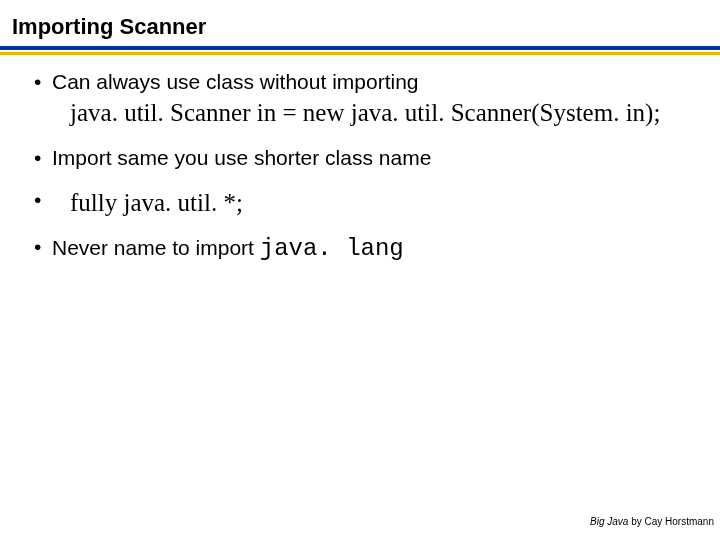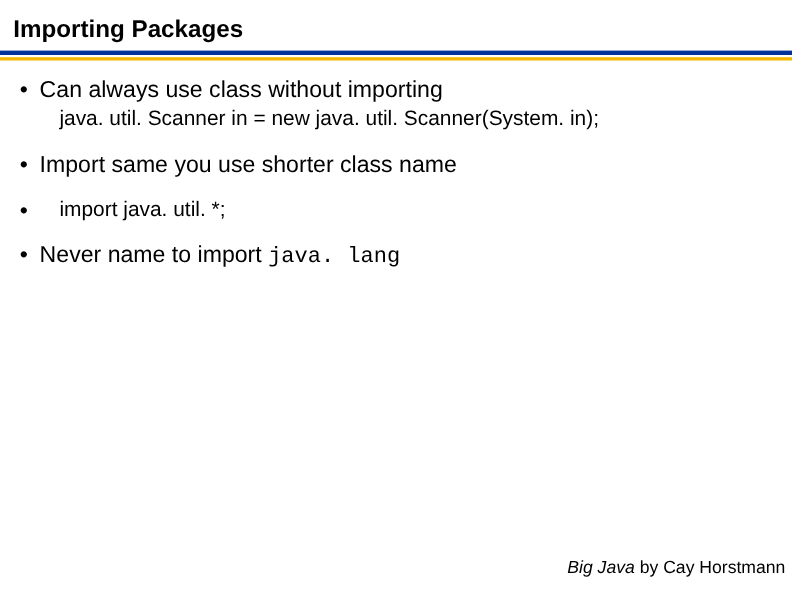--- a/index.html
+++ b/index.html
@@ -21,81 +21,81 @@
     height: 4px;
     background: #003399;
     margin-bottom: 2px;
   }
   .rule2 {
     height: 3px;
     background: #f2b600;
     margin-bottom: 14px;
   }
   .content {
-    padding: 0 18px;
+    padding: 0 34px;
   }
   ul { list-style: none; }
   li.bullet {
     font-size: 21px;
     margin-bottom: 16px;
     position: relative;
     padding-left: 18px;
     line-height: 1.25;
   }
   li.bullet::before {
     content: "•";
     position: absolute;
     left: 0;
     top: 0;
   }
   .code {
-    font-family: Liberation Sans, sans-serif;
-    font-size: 19px;
+    font-family: Liberation Serif, serif;
+    font-size: 25px;
     display: block;
     padding-left: 18px;
     margin-top: 2px;
     line-height: 1.25;
     white-space: pre-wrap;
   }
   .inline-code {
     font-family: "Courier New", Courier, monospace;
-    font-size: 20px;
+    font-size: 24px;
   }
   .footer {
     position: absolute;
     bottom: 12px;
     right: 6px;
     text-align: right;
-    font-size: 16px;
+    font-size: 10px;
     line-height: 1.3;
   }
   .footer .booktitle { font-style: italic; }
 </style>
 </head>
 <body>
 
-<div class="title">Importing Packages</div>
+<div class="title">Importing Scanner</div>
 <div class="rule"></div>
 <div class="rule2"></div>
 
 <div class="content">
   <ul>
 
     <li class="bullet">
       <span>Can always use class without importing</span>
       <span class="code">java. util. Scanner in = new java. util. Scanner(System. in);</span>
     </li>
 
 
     <li class="bullet">
       <span>Import same you use shorter class name</span>
     </li>
 
     <li class="bullet">
-      <span class="code">import java. util. *;</span>
+      <span class="code">fully java. util. *;</span>
     </li>
 
     <li class="bullet">
       <span>Never name to import </span><span class="inline-code">java. lang</span>
     </li>
 
 
   </ul>
 </div>
 

